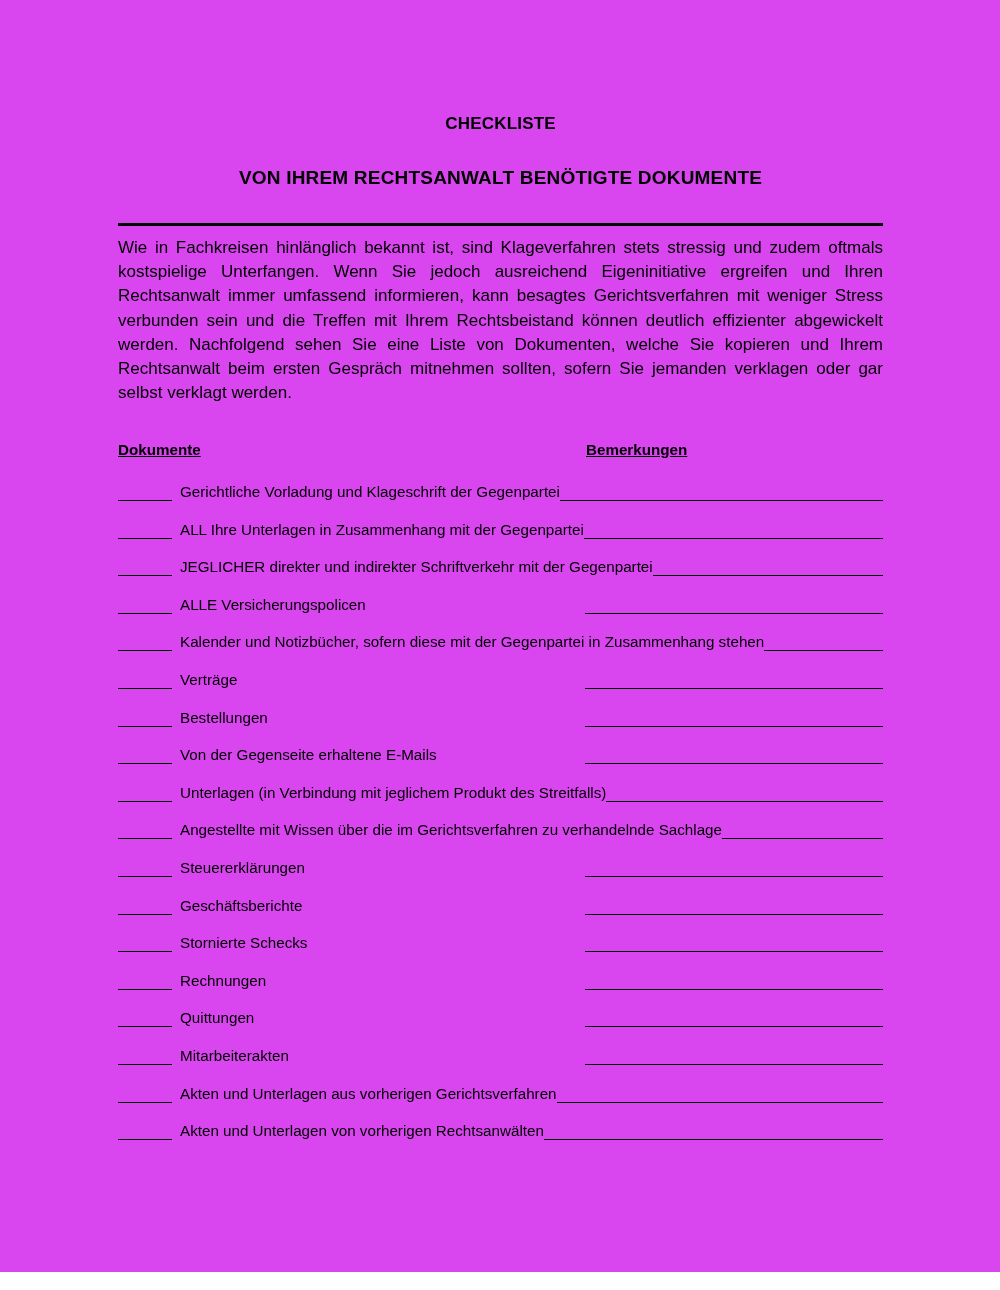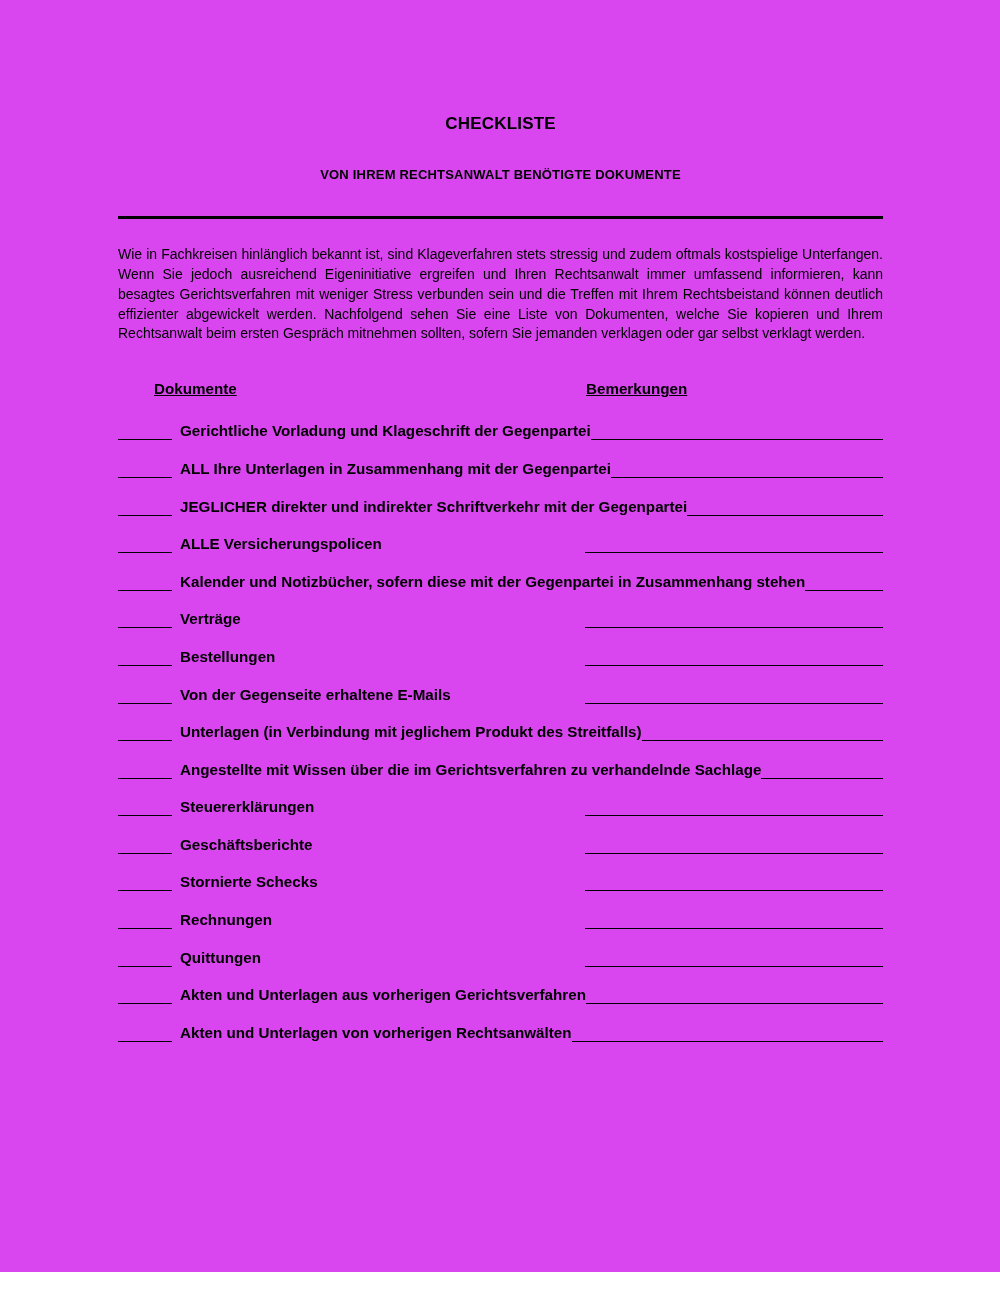--- a/index.html
+++ b/index.html
@@ -32,57 +32,56 @@
     text-align: center;
     font-weight: bold;
     font-size: 17px;
     letter-spacing: 0.2px;
     margin-top: 114px;
     line-height: 1.2;
   }
   .title-sub {
     text-align: center;
     font-weight: bold;
-    font-size: 13px;
+    font-size: 19px;
     letter-spacing: 0.2px;
     margin-top: 33px;
     line-height: 1.2;
   }
 
   
   .divider {
     margin-top: 33px;
     height: 0;
     border-top: 3px solid #000000;
     width: 100%;
   }
 
   
   .intro {
-    margin-top: 26px;
-    font-size: 14px;
+    margin-top: 10px;
+    font-size: 17px;
     line-height: 1.42;
     text-align: justify;
     text-justify: inter-word;
   }
 
   
   .col-heads {
     margin-top: 36px;
     position: relative;
     height: 22px;
     font-size: 15.2px;
     font-weight: bold;
   }
   .col-heads .h-left {
     position: absolute;
     left: 0;
     top: 0;
     text-decoration: underline;
-    margin-left: 36px;
   }
   .col-heads .h-right {
     position: absolute;
     left: 468px;
     top: 0;
     text-decoration: underline;
   }
 
   
   .checklist {
@@ -108,21 +107,20 @@
     flex: 0 0 auto;
     width: 54px;
     height: 17px;
     border-bottom: 1.6px solid #000000;
     margin-right: 8px;
   }
   .item-label {
     flex: 0 0 auto;
     line-height: 17px;
     padding-bottom: 1px;
-    font-weight: bold;
   }
   
   .blank-remark {
     flex: 1 1 auto;
     height: 17px;
     border-bottom: 1.6px solid #000000;
   }
   
   .item.wide .blank-remark {
     margin-left: 0;
@@ -252,20 +250,27 @@
             <span class="blank-remark"></span>
           </div>
         </div>
         <div class="item narrow">
           <div class="item-inner">
             <span class="blank-lead"></span>
             <span class="item-label">Quittungen</span>
             <span class="blank-remark"></span>
           </div>
         </div>
+        <div class="item narrow">
+          <div class="item-inner">
+            <span class="blank-lead"></span>
+            <span class="item-label">Mitarbeiterakten</span>
+            <span class="blank-remark"></span>
+          </div>
+        </div>
         <div class="item wide">
           <div class="item-inner">
             <span class="blank-lead"></span>
             <span class="item-label">Akten und Unterlagen aus vorherigen Gerichtsverfahren</span>
             <span class="blank-remark"></span>
           </div>
         </div>
         <div class="item wide">
           <div class="item-inner">
             <span class="blank-lead"></span>

